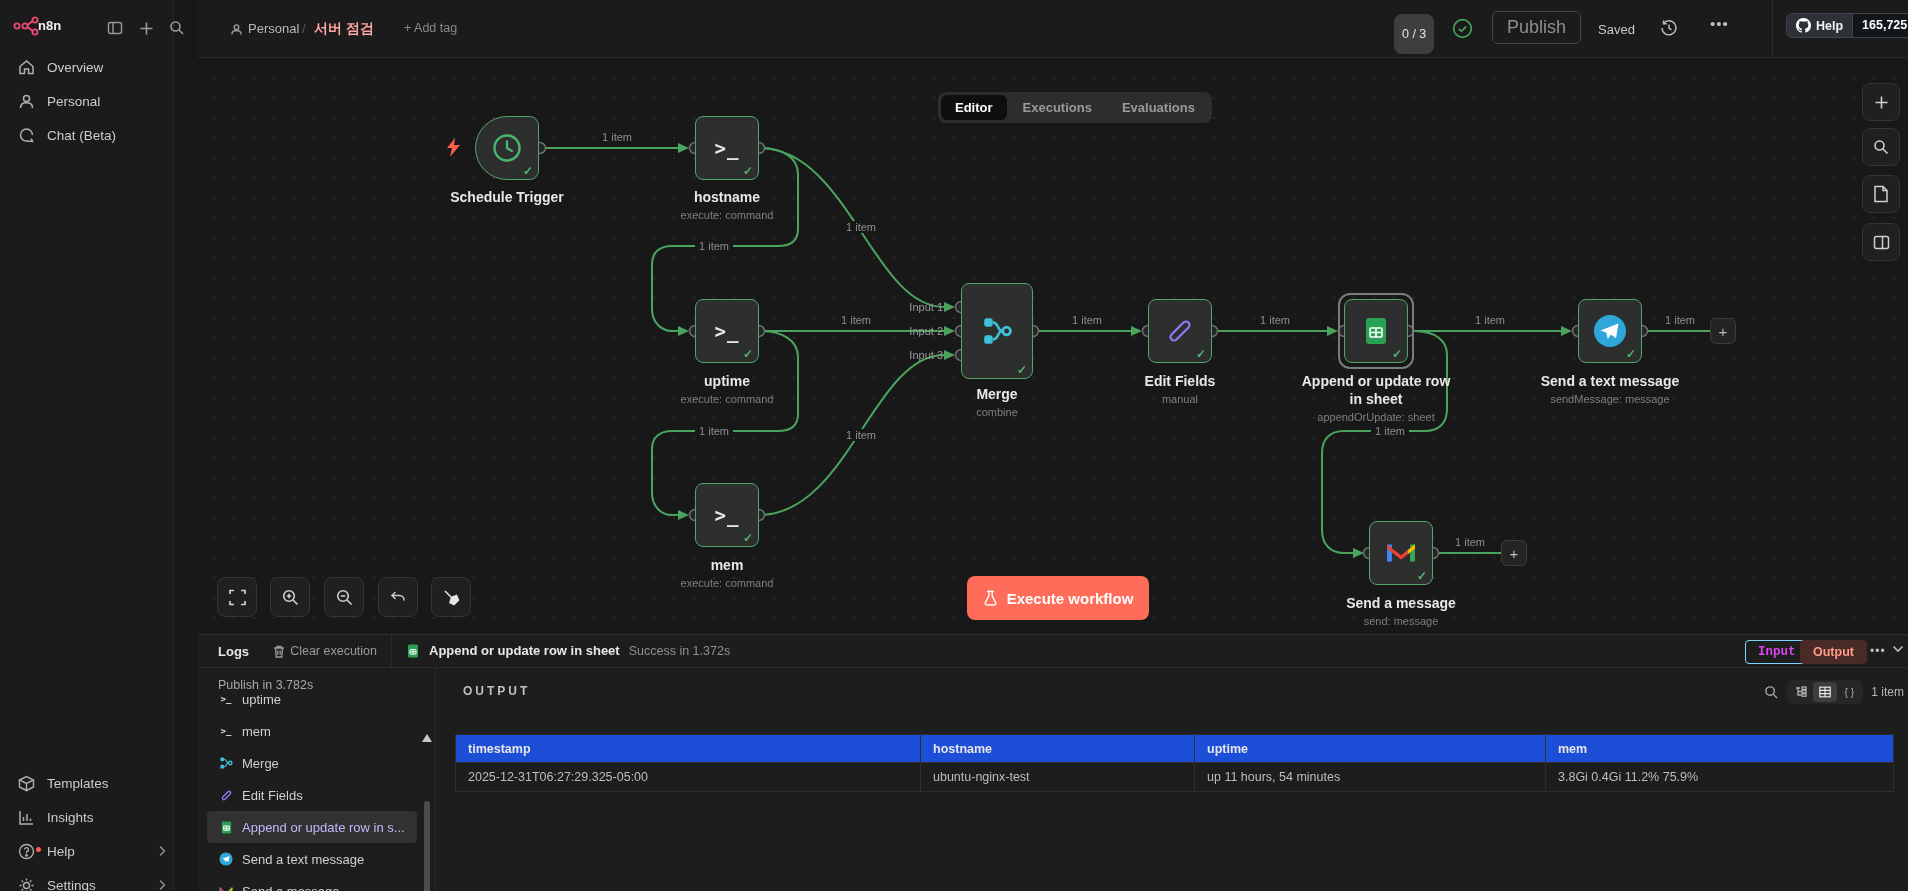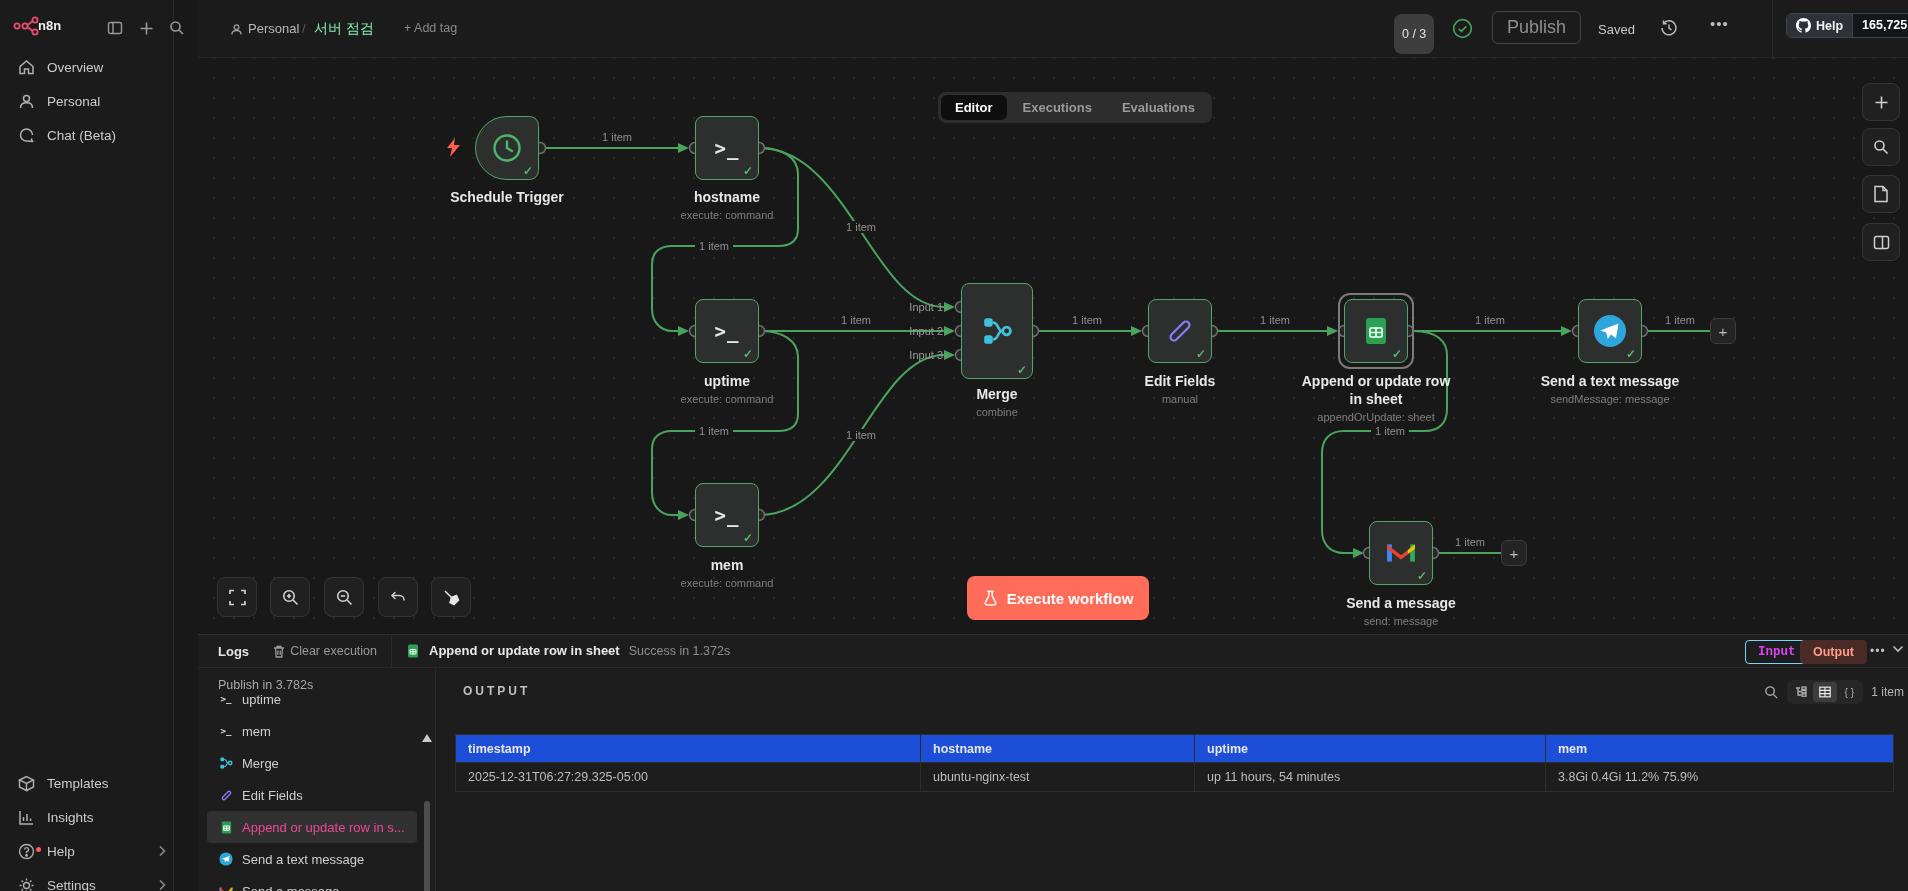--- a/index.html
+++ b/index.html
@@ -89,21 +89,21 @@
   .io-output { left:1602px; background:#4a2a24; border:1px solid #4a2a24; color:#ff9c8b; }
 
   #tree-pane { position:absolute; left:0; top:33px; width:238px; height:224px; border-right:1px solid #2a2a2a; }
   .run-status { position:absolute; left:20px; top:10px; font-size:12.5px; color:#a9a9a9; }
   #tree-viewport { position:absolute; left:0; top:25px; width:238px; height:199px; overflow:hidden; }
   .t-list { margin-top:-10px; }
   .t-row { height:32px; display:flex; align-items:center; margin:0 19px 0 9px; padding-left:11px;
            border-radius:4px; gap:8px; }
   .t-row.selected { background:#313131; }
   .t-row .lbl { font-size:13px; color:#cfcfcf; white-space:nowrap; }
-  .t-row.selected .lbl { color:#ec4899; }
+  .t-row.selected .lbl { color:#c4b5fd; }
   .t-icon { width:16px; height:16px; display:flex; align-items:center; justify-content:center; flex:0 0 auto; }
   .scroll-thumb { position:absolute; left:226px; width:6px; background:#4d4d4d; border-radius:3px; }
   .scroll-arrow { position:absolute; left:224px; top:66px; width:0; height:0;
                   border-left:5px solid transparent; border-right:5px solid transparent;
                   border-bottom:8px solid #c9c9c9; }
 
   #output-pane { position:absolute; left:238px; top:33px; width:1472px; height:224px; }
   .output-title { position:absolute; left:27px; top:16px; font-size:12px; font-weight:600;
                   letter-spacing:3px; color:#c0c0c0; }
   .out-tools { position:absolute; right:4px; top:12px; display:flex; align-items:center; gap:8px; }
@@ -225,21 +225,21 @@
 
 <div id="topbar">
   <span class="crumb" style="left:32px;top:23px;">
     <svg width="13" height="13" viewBox="0 0 17 17" fill="none" stroke="#9a9a9a" stroke-width="1.8">
       <circle cx="8.5" cy="5.5" r="3"></circle>
         <path d="M2.5,15 C2.5,11.5 5,9.8 8.5,9.8 C12,9.8 14.5,11.5 14.5,15"></path>
     </svg>
   </span>
   <span class="crumb" style="left:50px;color:#b9b9b9;">Personal</span>
   <span class="crumb" style="left:104px;color:#5a5a5a;">/</span>
-  <span class="crumb" style="left:116px;color:#86efac;font-weight:normal;font-size:14px;top:20px;">서버 점검</span>
+  <span class="crumb" style="left:116px;color:#fca5a5;font-weight:bold;font-size:14px;top:20px;">서버 점검</span>
   <span class="crumb" style="left:206px;color:#8a8a8a;font-size:12.5px;">+ Add tag</span>
 
   <span class="badge" style="left:1196px;top:14px;">0 / 3</span>
   <span class="abs" style="left:1254px;top:18px;">
     <svg width="21" height="21" viewBox="0 0 21 21" fill="none" stroke="#46a25b" stroke-width="1.7">
       <circle cx="10.5" cy="10.5" r="8.8"></circle>
         <path d="M6.8,10.8 L9.4,13.3 L14.3,8.3"></path>
     </svg>
   </span>
   <button class="btn-outline" style="left:1294px;top:11px;font-family:'Liberation Sans',sans-serif;">Publish</button>

